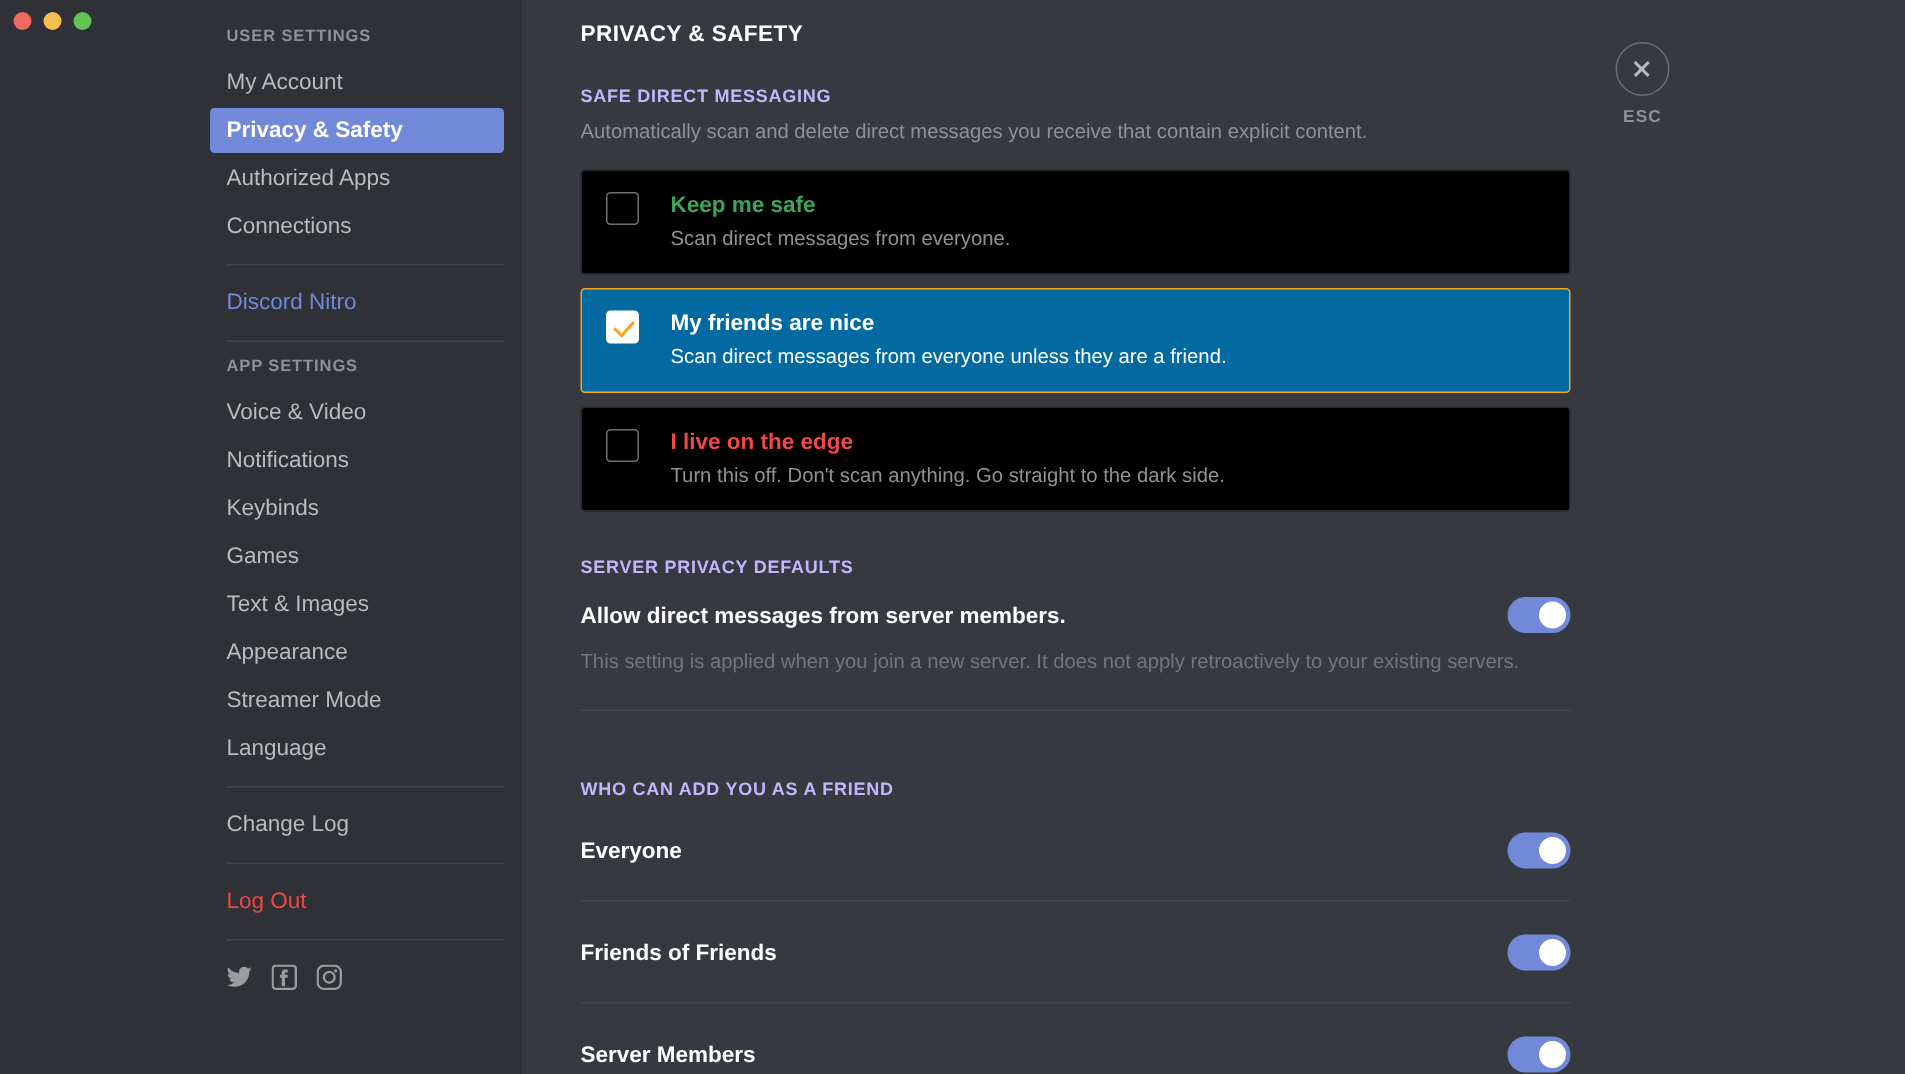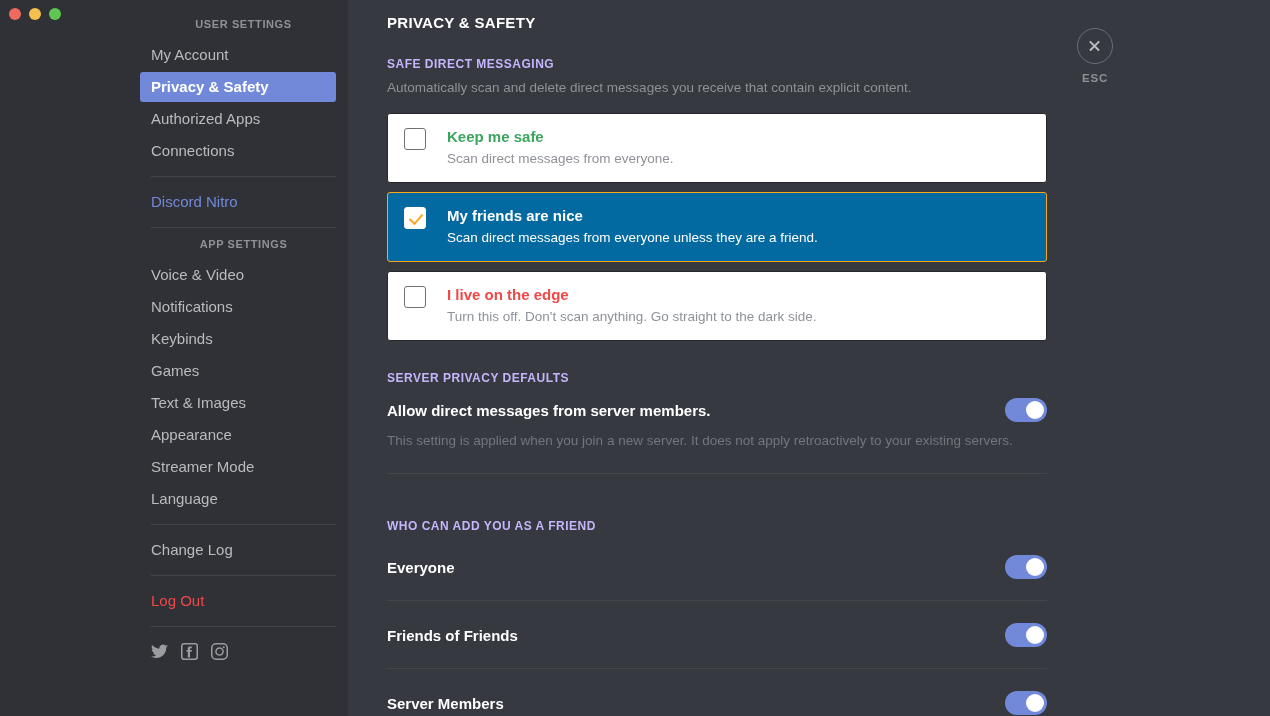--- a/index.html
+++ b/index.html
@@ -42,21 +42,20 @@
     overflow: hidden;
   }
   .side-header {
     font-size: 11px;
     font-weight: bold;
     letter-spacing: 0.6px;
     color: #8e9297;
     padding: 0 12px 0 11px;
     margin-bottom: 10px;
     text-transform: uppercase;
-    text-align: center;
   }
   .side-item {
     height: 30px;
     line-height: 30px;
     margin: 2px 12px 2px 0;
     padding: 0 10px 0 11px;
     border-radius: 3px;
     font-size: 15px;
     color: #b9bbbe;
     white-space: nowrap;
@@ -110,21 +109,21 @@
     color: #8e9297;
     margin-top: 9px;
   }
 
   
   .cards { margin-top: 18px; width: 660px; }
   .card {
     border-radius: 3px;
     padding: 13px 16px 15px 16px;
     margin-bottom: 9px;
-    background: #ffffff;
+    background: #000000;
     border: 1px solid #26282c;
     display: flex;
     align-items: flex-start;
     cursor: pointer;
   }
   .card.active {
     background: #0369a1;
     border-color: #faa61a;
   }
   .chk {

